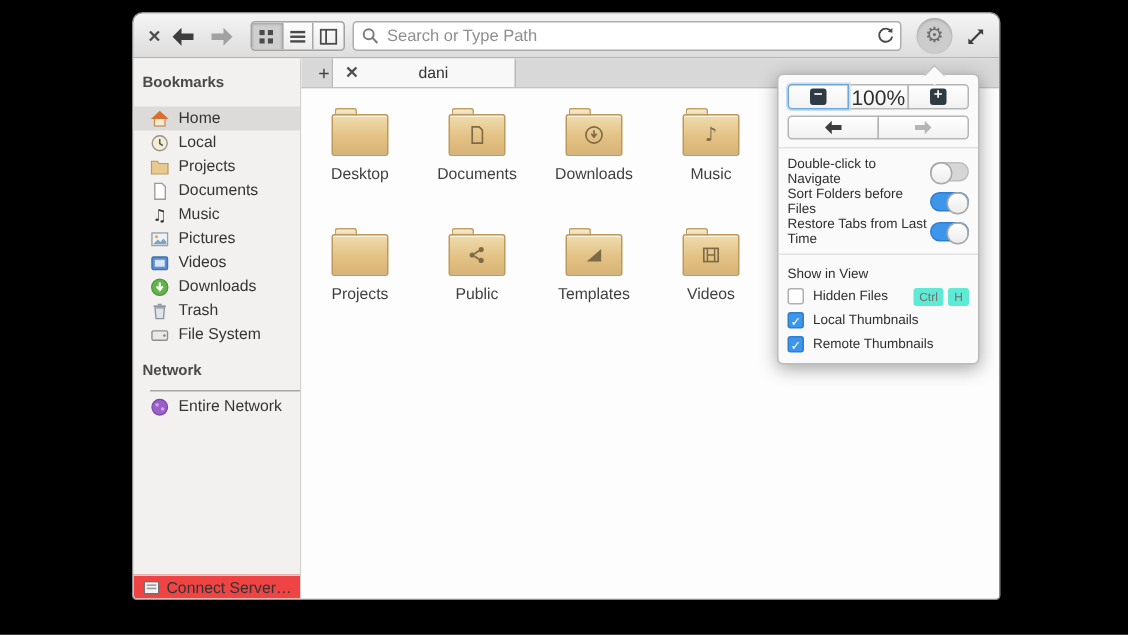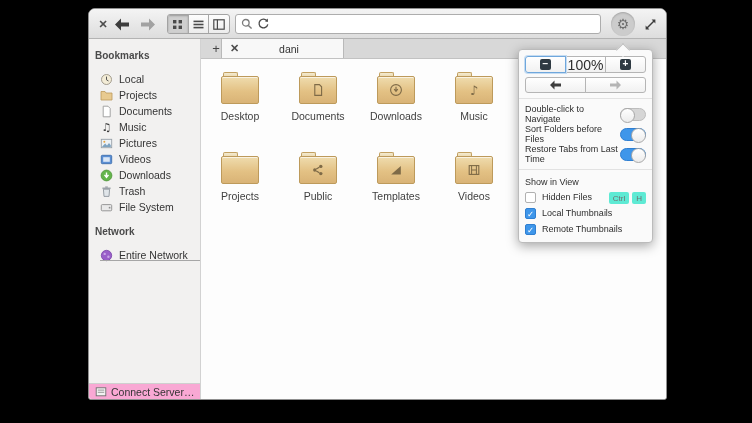--- a/index.html
+++ b/index.html
@@ -40,21 +40,21 @@
   .side-header { height:32px; display:flex; align-items:center; padding-left:6px;
     font-size:10px; font-weight:bold; color:#4a4a4a; }
   .side-row { height:16px; display:flex; align-items:center; padding-left:11px; gap:6px;
     font-size:10.5px; color:#343434; cursor:default; }
   .side-row.selected { background:#dcdbda; }
   .sicon { width:13px; height:13px; display:flex; align-items:center; justify-content:center; flex:none; }
   .note-glyph { font-family:"DejaVu Sans", sans-serif; font-size:11px; color:#3a3a3a; line-height:1; }
   .fs-usage { position:absolute; left:11px; right:0; top:221px; height:1px; background:#a6a6a6; }
   .connect-row { position:absolute; left:0; right:0; bottom:0; height:16px; border-top:1px solid #cfcfcf;
     display:flex; align-items:center; padding-left:5px; gap:4px; font-size:10.5px; color:#343434;
-    background:#f9a8d4; }
+    background:#ef4444; }
 
   
   .tabbar { position:absolute; left:112px; right:0; top:30px; height:20px;
     background:#d8d8d8; border-bottom:1px solid #c2c2c2; }
   .newtab-btn { position:absolute; left:4px; top:0; width:22px; height:19px; display:flex;
     align-items:center; justify-content:center; font-size:13px; color:#444; }
   .tab { position:absolute; left:20px; top:0; width:123px; height:19px; background:#f8f8f8;
     border-left:1px solid #b9b9b9; border-right:1px solid #b9b9b9; }
   .tab-close { position:absolute; left:8px; top:0; height:19px; display:flex; align-items:center;
     font-size:11px; font-weight:bold; color:#4d4d4d; }
@@ -159,20 +159,21 @@
       </div>
     </div>
 
     <div class="searchbar">
       <span class="search-mag">
         <svg width="12" height="12" viewBox="0 0 12 12">
           <circle cx="4.8" cy="4.8" r="3.3" fill="none" stroke="#7b7b7b" stroke-width="1.3"></circle>
           <line x1="7.4" y1="7.4" x2="10.6" y2="10.6" stroke="#7b7b7b" stroke-width="1.4"></line>
         </svg>
       </span>
+      <span class="search-ph">Search or Type Path</span>
       <span class="refresh-btn">
         <svg width="12" height="12" viewBox="0 0 12 12">
           <path d="M10.2 3.1 A4.4 4.4 0 1 0 10.8 6.4" fill="none" stroke="#4a4a4a" stroke-width="1.3"></path>
           <path d="M10.9 0.6 L10.9 3.9 L7.8 3.2 Z" fill="#4a4a4a"></path>
         </svg>
       </span>
     </div>
 
     <div class="gear-btn">
       <span class="gear-glyph">⚙</span>
@@ -183,20 +184,29 @@
         <line x1="3.5" y1="11.5" x2="11.5" y2="3.5" stroke="#3d3d3d" stroke-width="1.4"></line>
         <path d="M8.6 2.6 H12.4 V6.4 Z" fill="#3d3d3d"></path>
         <path d="M6.4 12.4 H2.6 V8.6 Z" fill="#3d3d3d"></path>
       </svg>
     </div>
   </div>
 
   <div class="sidebar">
     <div class="side-header">Bookmarks</div>
 
+    <div class="side-row selected">
+      <span class="sicon">
+        <svg width="13" height="13" viewBox="0 0 13 13">
+          <rect x="3" y="5.7" width="7" height="5.3" fill="#f4e9d7" stroke="#b98c53" stroke-width="0.8"></rect>
+          <path d="M6.5 0.8 L12.4 6.4 H0.6 Z" fill="#d96f2e"></path>
+        </svg>
+        </span>
+      <span>Home</span>
+    </div>
 
     <div class="side-row">
       <span class="sicon">
         <svg width="13" height="13" viewBox="0 0 13 13">
           <circle cx="6.5" cy="6.5" r="5" fill="#f3ecd6" stroke="#9a9384" stroke-width="0.9"></circle>
           <path d="M6.5 3.6 V6.8 L8.5 8" fill="none" stroke="#555" stroke-width="1"></path>
         </svg>
         </span>
       <span>Local</span>
     </div>

